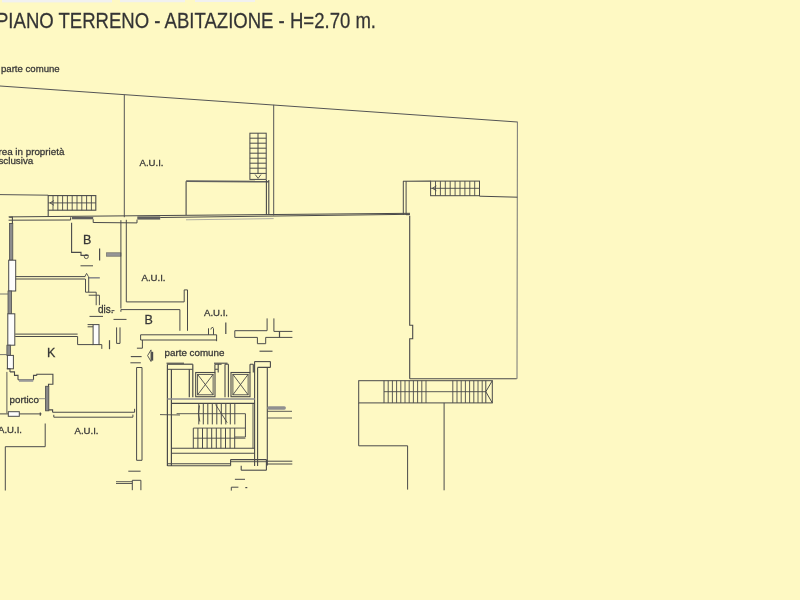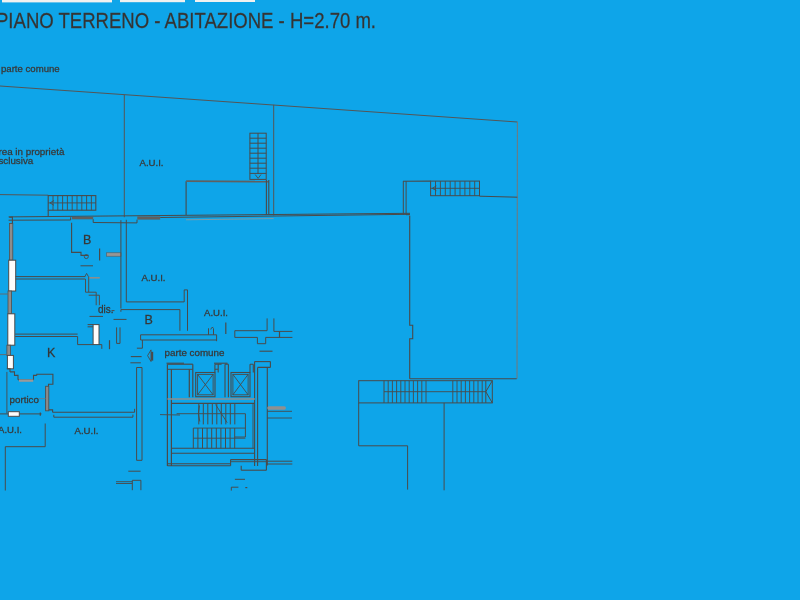--- a/index.html
+++ b/index.html
@@ -1,16 +1,16 @@
 <!DOCTYPE html>
 <html><head>
 <meta charset="utf-8">
 <style>
   html,body{margin:0;padding:0;background:#ffffff;}
-  #page{width:800px;height:600px;position:relative;background:#0ea5e9;overflow:hidden;text-align:center;}
+  #page{width:800px;height:600px;position:relative;background:#fef9c3;overflow:hidden;text-align:center;}
   svg{position:absolute;left:0;top:0;}
   text{font-family:"Liberation Sans", sans-serif;fill:#333;stroke:#3d3d3d;stroke-width:0.28px;}
 </style>
 </head>
 <body>
 <div id="page">
 <svg width="800" height="600" viewBox="0 0 800 600" fill="none" stroke-linecap="butt">
 
 <g stroke="none" fill="#f1f1f0">
   <rect x="2" y="0" width="110" height="2.4"></rect>

